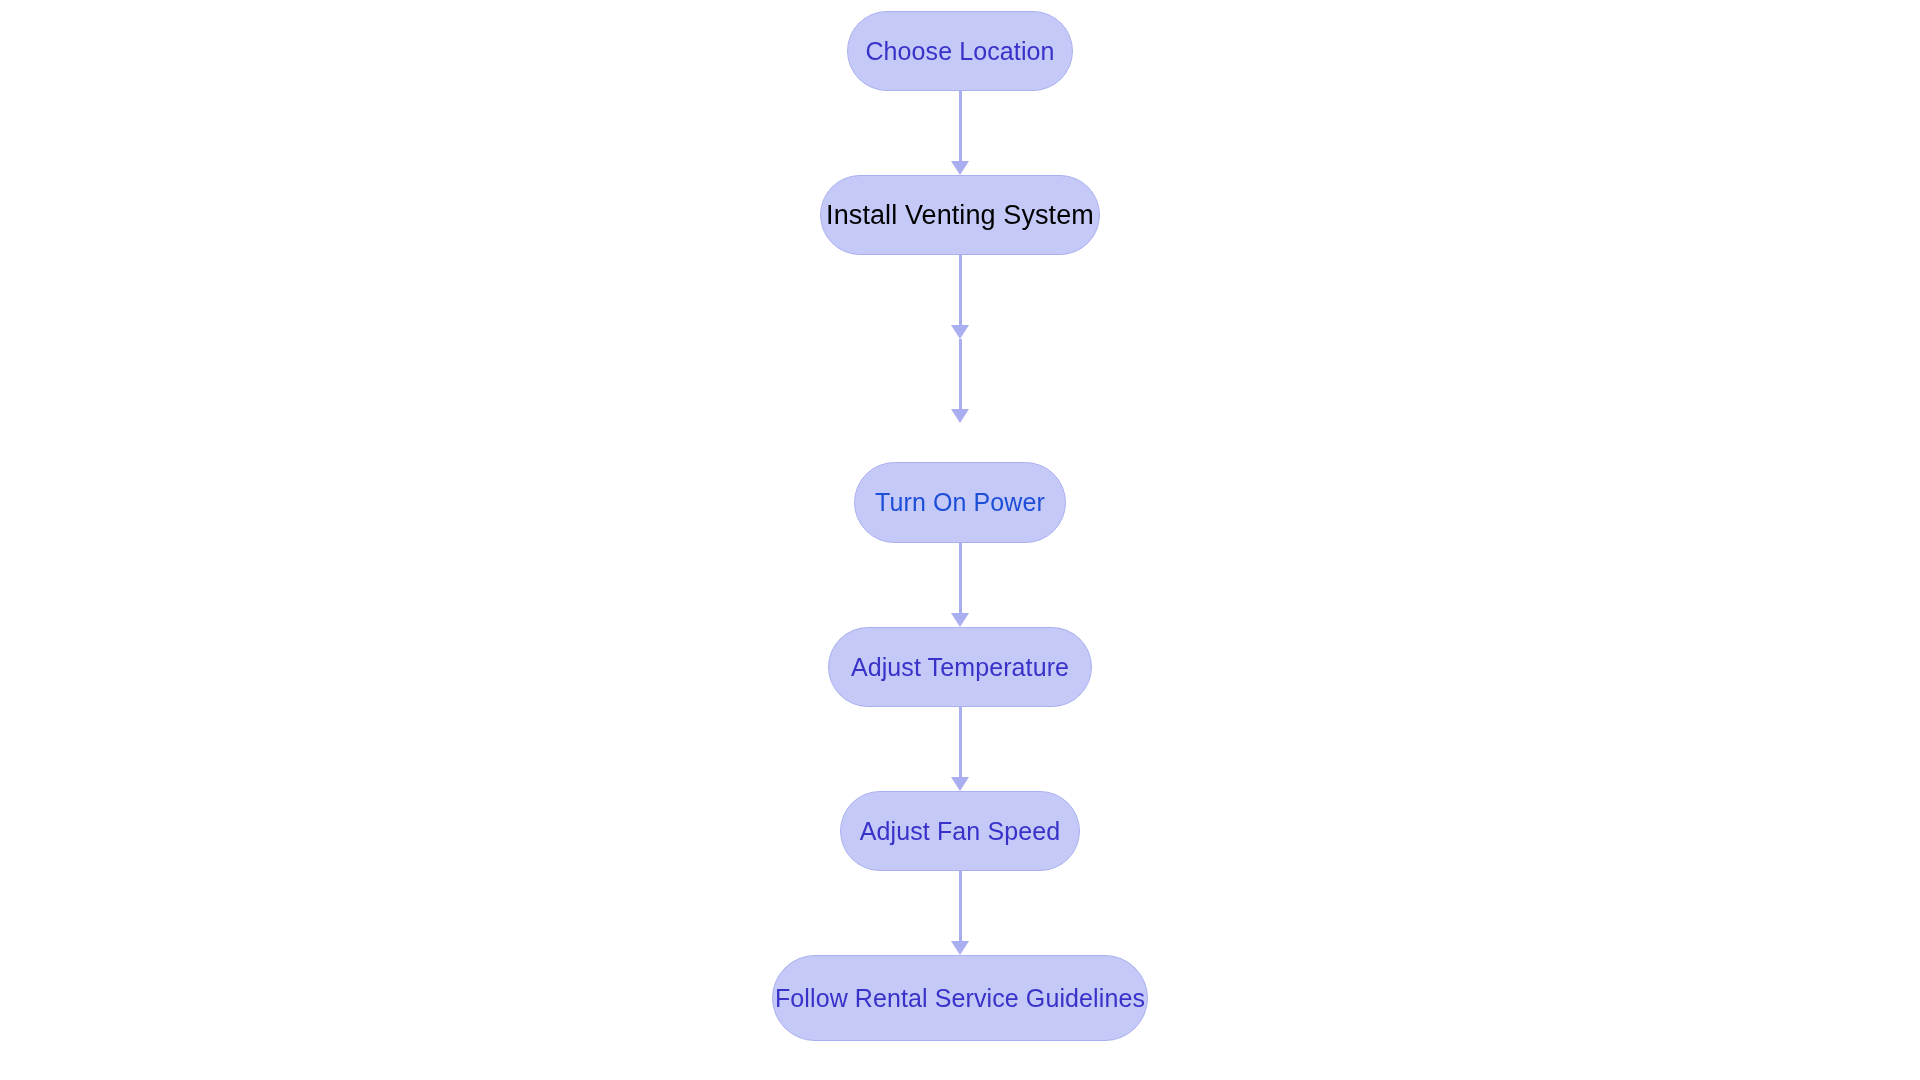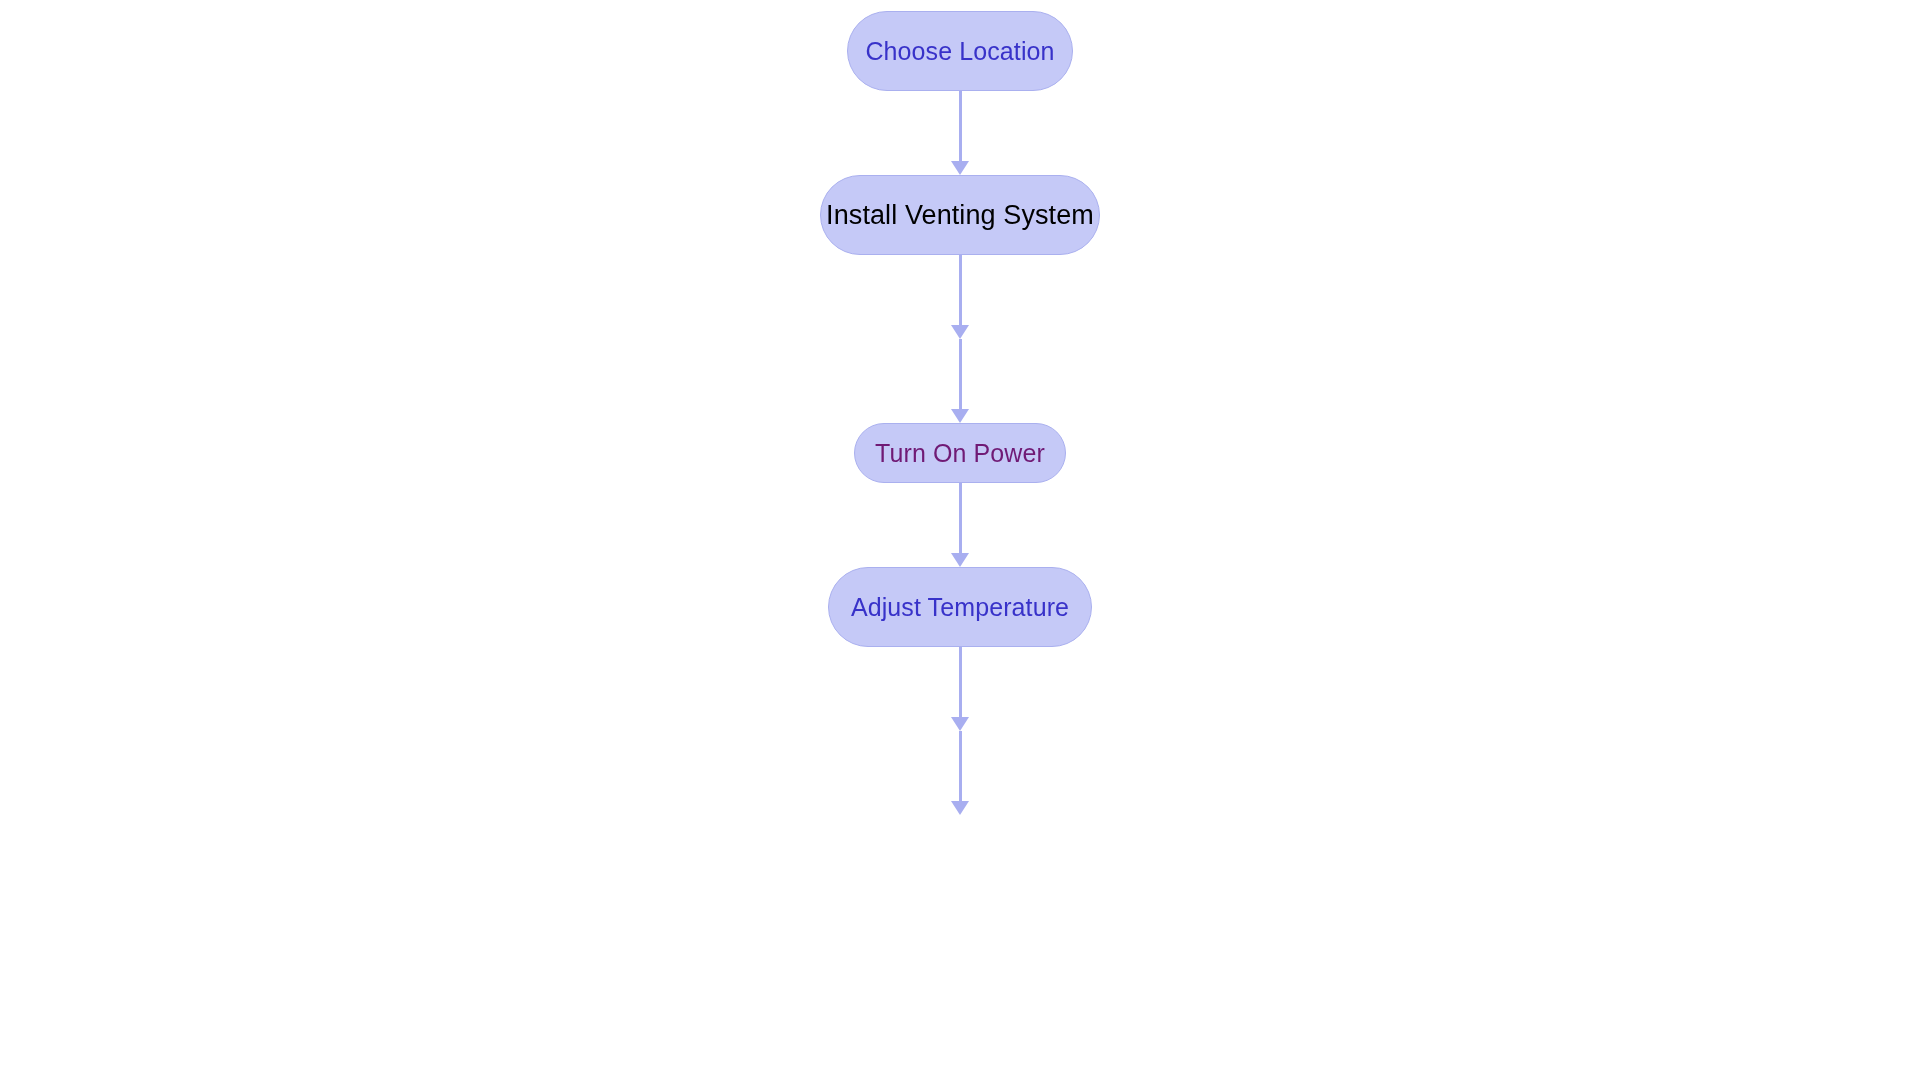--- a/index.html
+++ b/index.html
@@ -91,32 +91,38 @@
         <span class="flow-node-label">Install Venting System</span>
       </div>
       <div class="flow-connector" style="height: 84px;">
         <span class="conn-line" style="background: rgb(168, 174, 240); width: 3px;"></span>
         <span class="conn-head" style="border-top: 14px solid rgb(168, 174, 240);"></span>
       </div>
       <div class="flow-connector" style="height: 84px;">
         <span class="conn-line" style="background: rgb(168, 174, 240); width: 3px;"></span>
         <span class="conn-head" style="border-top: 14px solid rgb(168, 174, 240);"></span>
       </div>
-      <div class="flow-node" style="width: 212px; height: 60px; background: rgb(197, 201, 247); border-color: rgb(170, 176, 239); color: #701a75; font-size: 25px;">
+      <div class="flow-node" style="width: 212px; height: 81px; background: rgb(197, 201, 247); border-color: rgb(170, 176, 239); color: #1d4ed8; font-size: 25px; margin-top: 39px;">
         <span class="flow-node-label">Turn On Power</span>
       </div>
       <div class="flow-connector" style="height: 84px;">
         <span class="conn-line" style="background: rgb(168, 174, 240); width: 3px;"></span>
         <span class="conn-head" style="border-top: 14px solid rgb(168, 174, 240);"></span>
       </div>
       <div class="flow-node" style="width: 264px; height: 80px; background: rgb(197, 201, 247); border-color: rgb(170, 176, 239); color: rgb(56, 50, 201); font-size: 25px;">
         <span class="flow-node-label">Adjust Temperature</span>
       </div>
       <div class="flow-connector" style="height: 84px;">
         <span class="conn-line" style="background: rgb(168, 174, 240); width: 3px;"></span>
         <span class="conn-head" style="border-top: 14px solid rgb(168, 174, 240);"></span>
       </div>
+      <div class="flow-node" style="width: 240px; height: 80px; background: rgb(197, 201, 247); border-color: rgb(170, 176, 239); color: rgb(56, 50, 201); font-size: 25px;">
+        <span class="flow-node-label">Adjust Fan Speed</span>
+      </div>
       <div class="flow-connector" style="height: 84px;">
         <span class="conn-line" style="background: rgb(168, 174, 240); width: 3px;"></span>
         <span class="conn-head" style="border-top: 14px solid rgb(168, 174, 240);"></span>
+      </div>
+      <div class="flow-node" style="width: 376px; height: 86px; background: rgb(197, 201, 247); border-color: rgb(170, 176, 239); color: rgb(56, 50, 201); font-size: 25px;">
+        <span class="flow-node-label">Follow Rental Service Guidelines</span>
       </div>
     </div>
 </div>
 
 </body></html>

